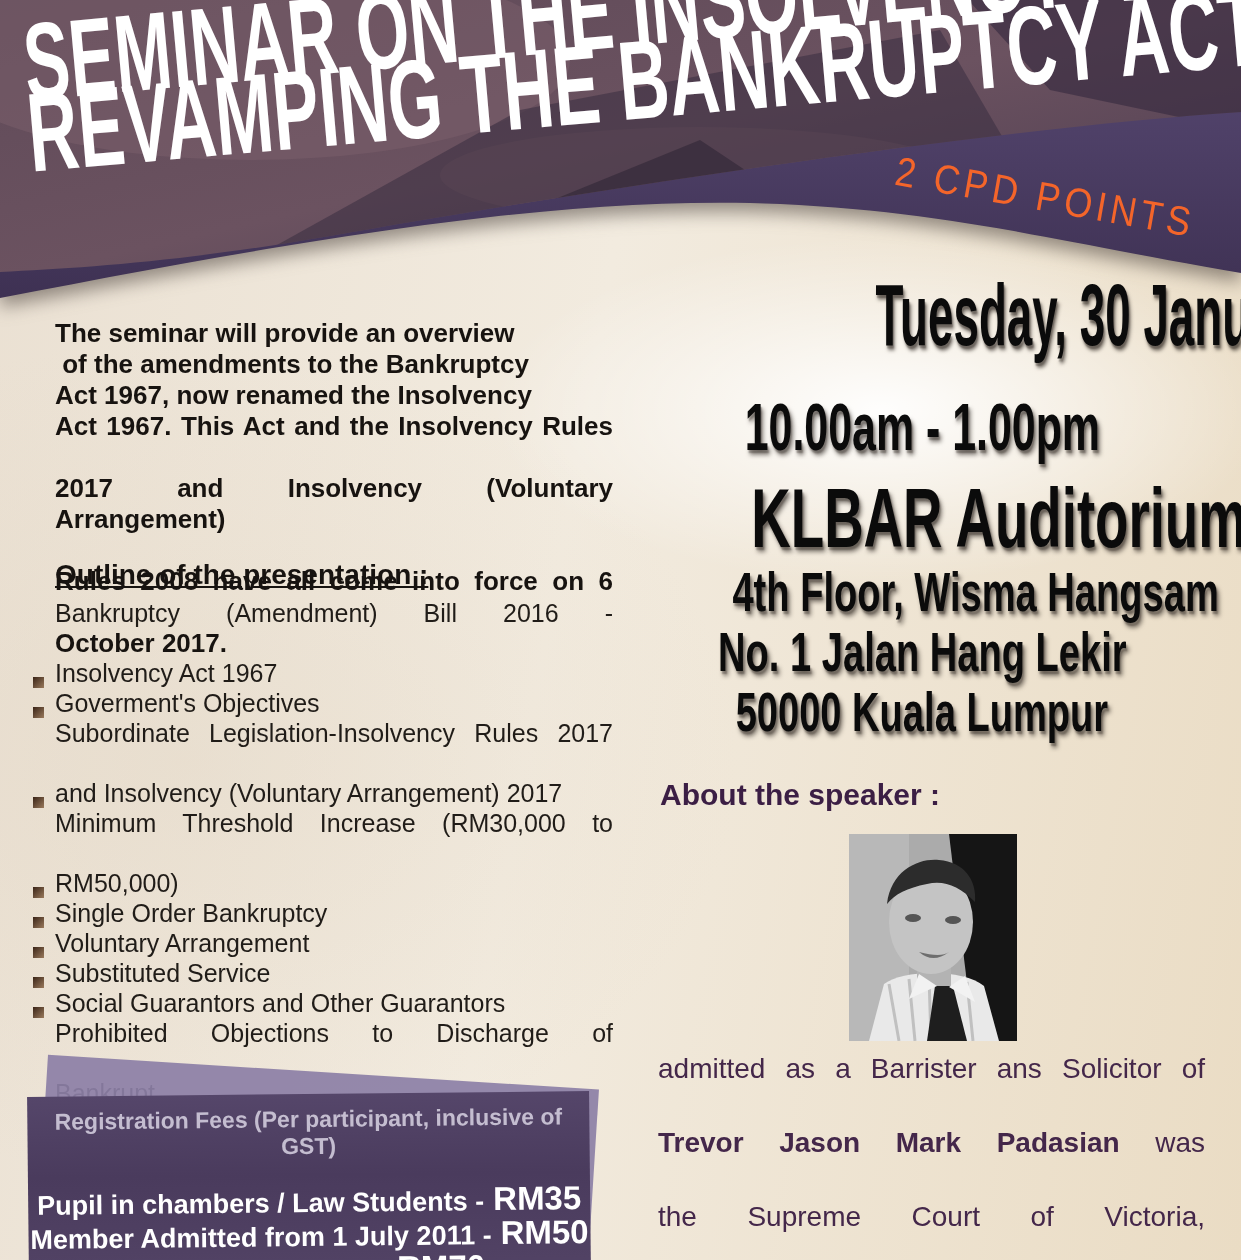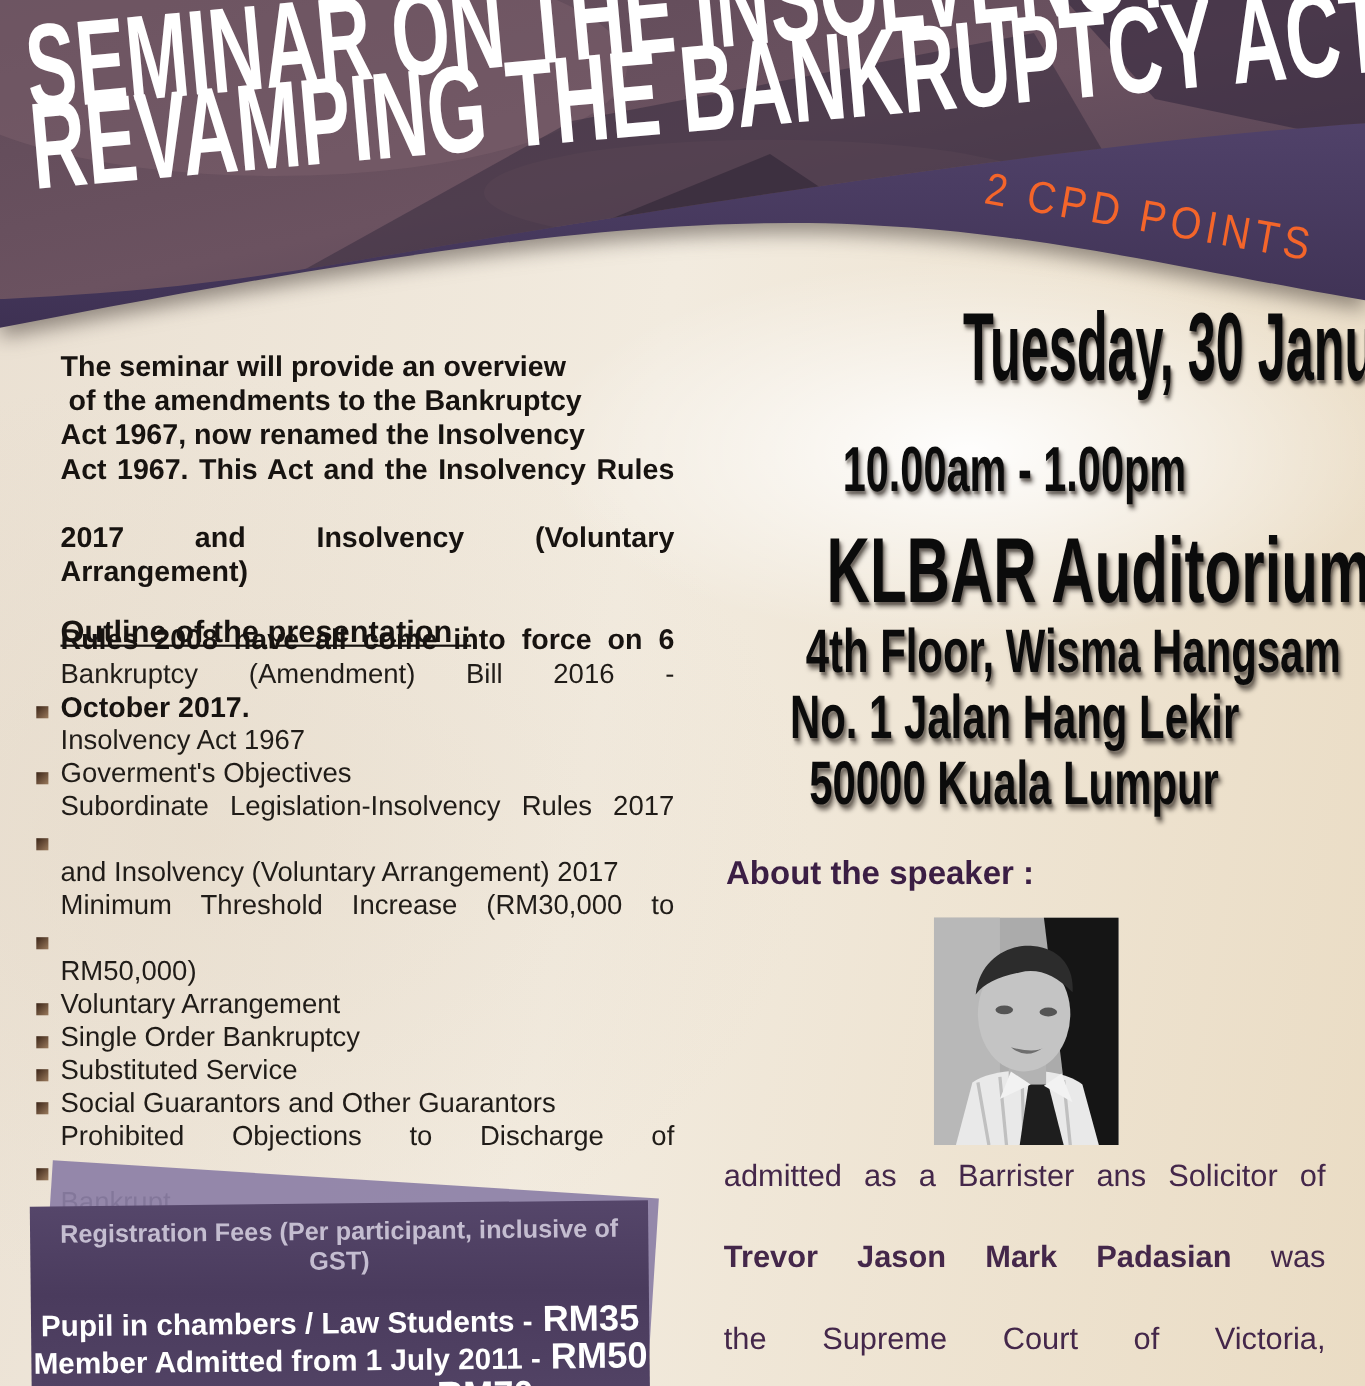--- a/index.html
+++ b/index.html
@@ -18,41 +18,41 @@
   .t2{left:28px;top:74px;font-size:112px;line-height:120px;transform:rotate(-5deg) scaleX(.62);}
   .cpd{position:absolute;left:900px;top:148px;font-size:41px;letter-spacing:5px;
     color:#f4652a;transform:rotate(10deg) scaleX(.88);transform-origin:0 0;z-index:4;white-space:nowrap;}
   
   .intro{position:absolute;left:55px;top:318px;width:558px;font-size:26px;line-height:31px;
     font-weight:bold;color:#171310;}
   .jl{text-align:justify;}
   .jl::after{content:"";display:inline-block;width:100%;height:0;}
   .outline-h{position:absolute;left:55px;top:559px;font-size:28px;font-weight:bold;color:#171310;text-decoration:underline;}
   .bullets{position:absolute;left:33px;top:598px;width:580px;font-size:25px;line-height:30px;color:#201c18;}
-  .bullet-item{display:flex;align-items:center;}
+  .bullet-item{display:flex;align-items:flex-end;}
   .sq{flex:0 0 11px;width:11px;height:11px;margin:9px 11px 0 0;
     background:linear-gradient(135deg,#3a2417,#9a7a5c);}
   .li-text{flex:1;}
   
   .fee-back{position:absolute;left:42px;top:1072px;width:552px;height:175px;background:#8c7fa6;
     opacity:.92;transform:rotate(3.6deg);}
   .fee-main{position:absolute;left:28px;top:1094px;width:562px;height:180px;
     background:linear-gradient(180deg,#55466a 0%,#4a3b5d 45%,#524365 100%);
     transform:rotate(-.6deg);text-align:center;color:#fff;}
   .fee-title{padding-top:12px;font-size:23px;font-weight:bold;color:#c4bdd0;}
   .fee-lines{margin-top:24px;}
   .fee-line{height:34px;line-height:34px;font-size:27px;font-weight:bold;white-space:nowrap;}
   .amt{font-size:33px;margin-left:9px;}
   
   .sched{position:absolute;left:618px;top:270px;width:608px;text-align:center;color:#0b0b0b;}
   .sched .big, .sched .addr{white-space:nowrap;}
   .cond{display:inline-block;transform-origin:50% 50%;
     text-shadow:4px 5px 5px rgba(45,38,32,.55),2px 3px 2px rgba(45,38,32,.35);font-weight:bold;}
   .date{font-size:88px;line-height:90px;}  .date .cond{transform:scaleX(.52);}
-  .time{font-size:58px;line-height:94px;margin-top:20px;} .time .cond{transform:scaleX(.65);}
+  .time{font-size:66px;line-height:94px;margin-top:20px;} .time .cond{transform:scaleX(.65);}
   .venue{font-size:84px;line-height:88px;} .venue .cond{transform:scaleX(.65);}
   .addr{font-size:56px;line-height:60px;text-decoration:underline;} .addr .cond{transform:scaleX(.68);}
   
   .about-h{position:absolute;left:660px;top:778px;font-size:30px;font-weight:bold;color:#3b1e44;}
   .photo{position:absolute;left:849px;top:834px;width:168px;height:207px;}
   .bio{position:absolute;left:658px;top:1050px;width:547px;font-size:28px;line-height:37px;color:#44274a;}
   .bio b{font-weight:bold;}
 </style>
 </head>
 <body>
@@ -126,25 +126,25 @@
     </div>
     <div class="bullet-item">
       <span class="sq"></span>
       <span class="li-text">
           <span style="display:block" class="jl">Minimum Threshold Increase (RM30,000 to</span>
           <span style="display:block">RM50,000)</span>
         </span>
     </div>
     <div class="bullet-item">
       <span class="sq"></span>
+      <span class="li-text">Single Order Bankruptcy</span>
+    </div>
+    <div class="bullet-item">
+      <span class="sq"></span>
       <span class="li-text">Voluntary Arrangement</span>
-    </div>
-    <div class="bullet-item">
-      <span class="sq"></span>
-      <span class="li-text">Single Order Bankruptcy</span>
     </div>
     <div class="bullet-item">
       <span class="sq"></span>
       <span class="li-text">Substituted Service</span>
     </div>
     <div class="bullet-item">
       <span class="sq"></span>
       <span class="li-text">Social Guarantors and Other Guarantors</span>
     </div>
     <div class="bullet-item">

